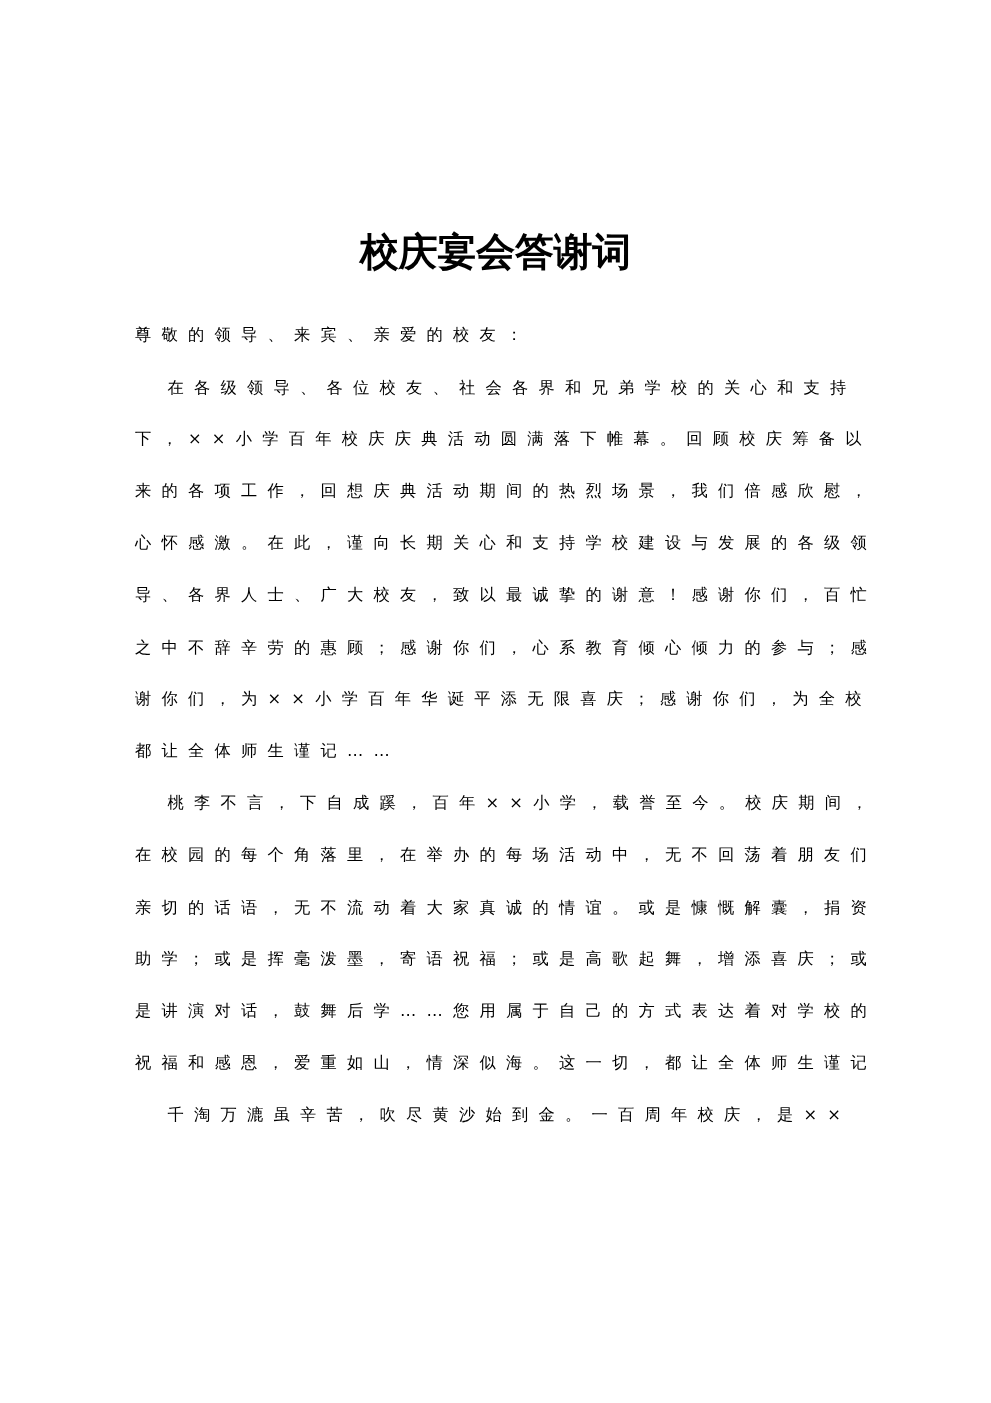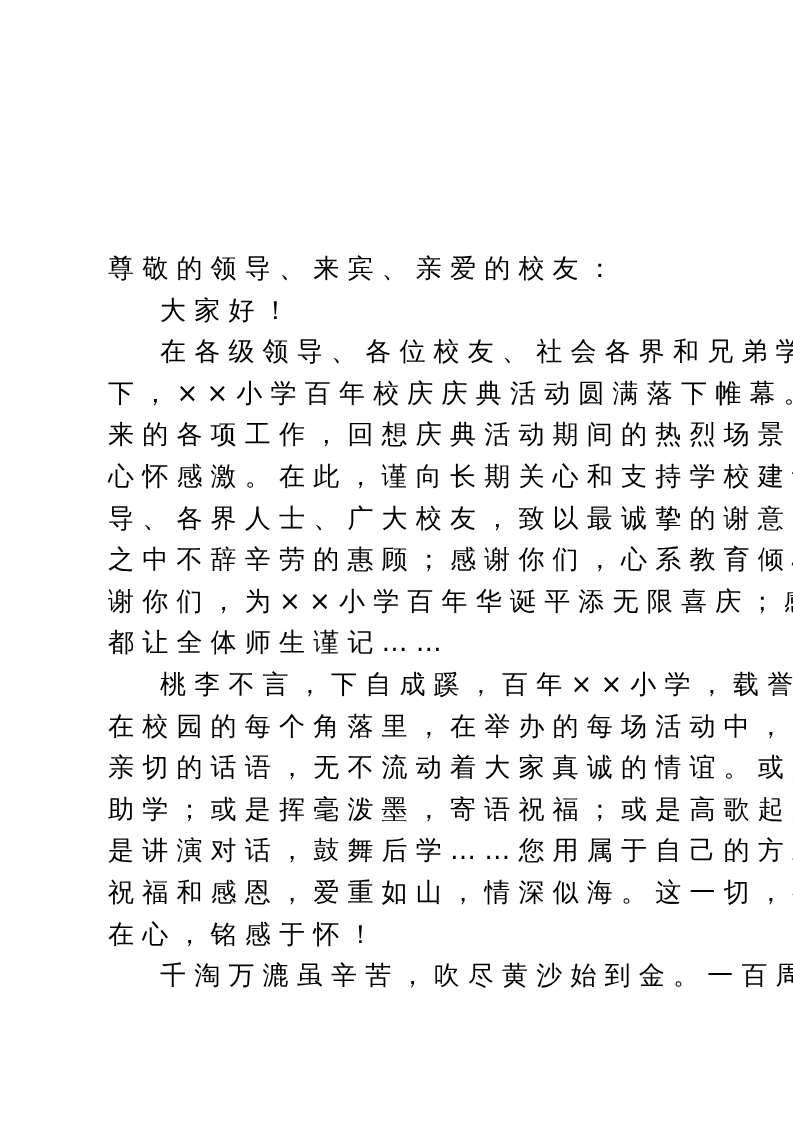--- a/index.html
+++ b/index.html
@@ -33,21 +33,21 @@
     font-weight: bold;
     letter-spacing: 0px;
     line-height: 44px;
     font-family: "DejaVu Sans", "Liberation Sans", sans-serif;
   }
   .body-text {
     position: absolute;
     top: 248px;
     left: 108px;
     width: 600px;
-    font-size: 26px;
+    font-size: 13px;
     line-height: 41.6px;
     letter-spacing: 8.2px;
     font-family: "DejaVu Sans", "Liberation Sans", sans-serif;
     font-weight: normal;
   }
   .body-text p {
     margin: 0;
     padding: 0;
     word-break: break-all;
   }
@@ -56,47 +56,44 @@
   }
   .line {
     display: block;
     white-space: nowrap;
   }
 </style>
 </head>
 <body>
 
 <div class="page">
+  <div class="title">校庆宴会答谢词</div>
 
   <div class="body-text">
     <p>
       <span class="line">尊敬的领导、来宾、亲爱的校友：</span>
-    </p>
-    <p class="indent">
-      <span class="line" style="padding-left:2em;text-indent:0;display:block;">大家好！</span>
     </p>
 
     <p>
       <span class="line" style="padding-left:2em;">在各级领导、各位校友、社会各界和兄弟学校的关心和支持</span>
       <span class="line">下，××小学百年校庆庆典活动圆满落下帷幕。回顾校庆筹备以</span>
       <span class="line">来的各项工作，回想庆典活动期间的热烈场景，我们倍感欣慰，</span>
       <span class="line">心怀感激。在此，谨向长期关心和支持学校建设与发展的各级领</span>
       <span class="line">导、各界人士、广大校友，致以最诚挚的谢意！感谢你们，百忙</span>
       <span class="line">之中不辞辛劳的惠顾；感谢你们，心系教育倾心倾力的参与；感</span>
       <span class="line">谢你们，为××小学百年华诞平添无限喜庆；感谢你们，为全校</span>
       <span class="line">都让全体师生谨记……</span>
     </p>
 
     <p>
       <span class="line" style="padding-left:2em;">桃李不言，下自成蹊，百年××小学，载誉至今。校庆期间，</span>
       <span class="line">在校园的每个角落里，在举办的每场活动中，无不回荡着朋友们</span>
       <span class="line">亲切的话语，无不流动着大家真诚的情谊。或是慷慨解囊，捐资</span>
       <span class="line">助学；或是挥毫泼墨，寄语祝福；或是高歌起舞，增添喜庆；或</span>
       <span class="line">是讲演对话，鼓舞后学……您用属于自己的方式表达着对学校的</span>
       <span class="line">祝福和感恩，爱重如山，情深似海。这一切，都让全体师生谨记</span>
-      <span class="line">在心，铭感于怀！</span>
     </p>
 
     <p>
       <span class="line" style="padding-left:2em;">千淘万漉虽辛苦，吹尽黄沙始到金。一百周年校庆，是××</span>
     </p>
   </div>
 </div>
 
 </body></html>

